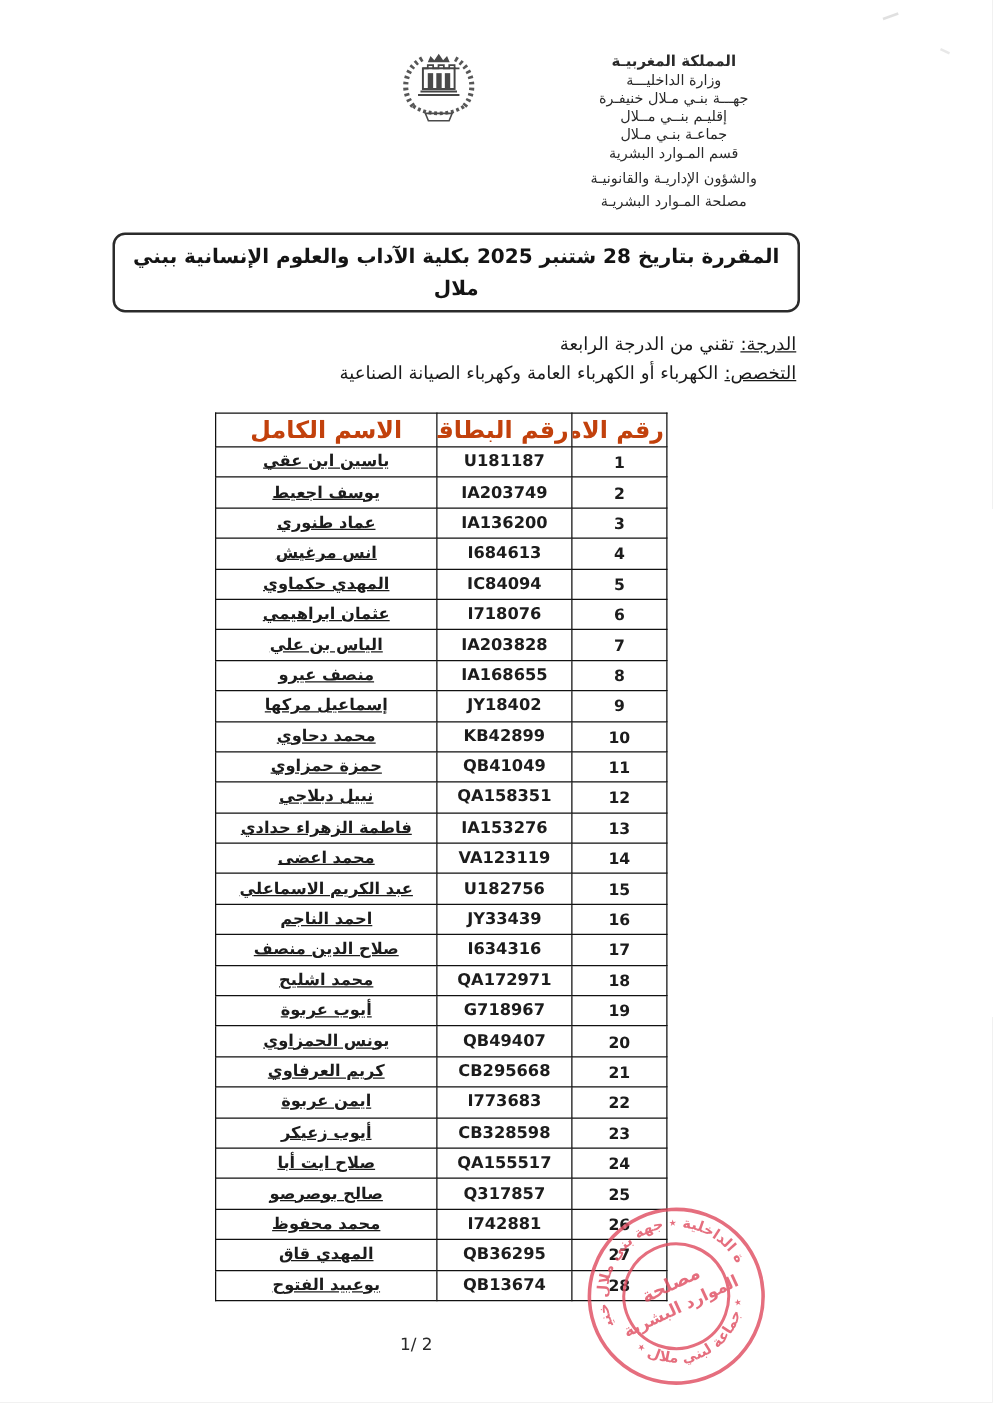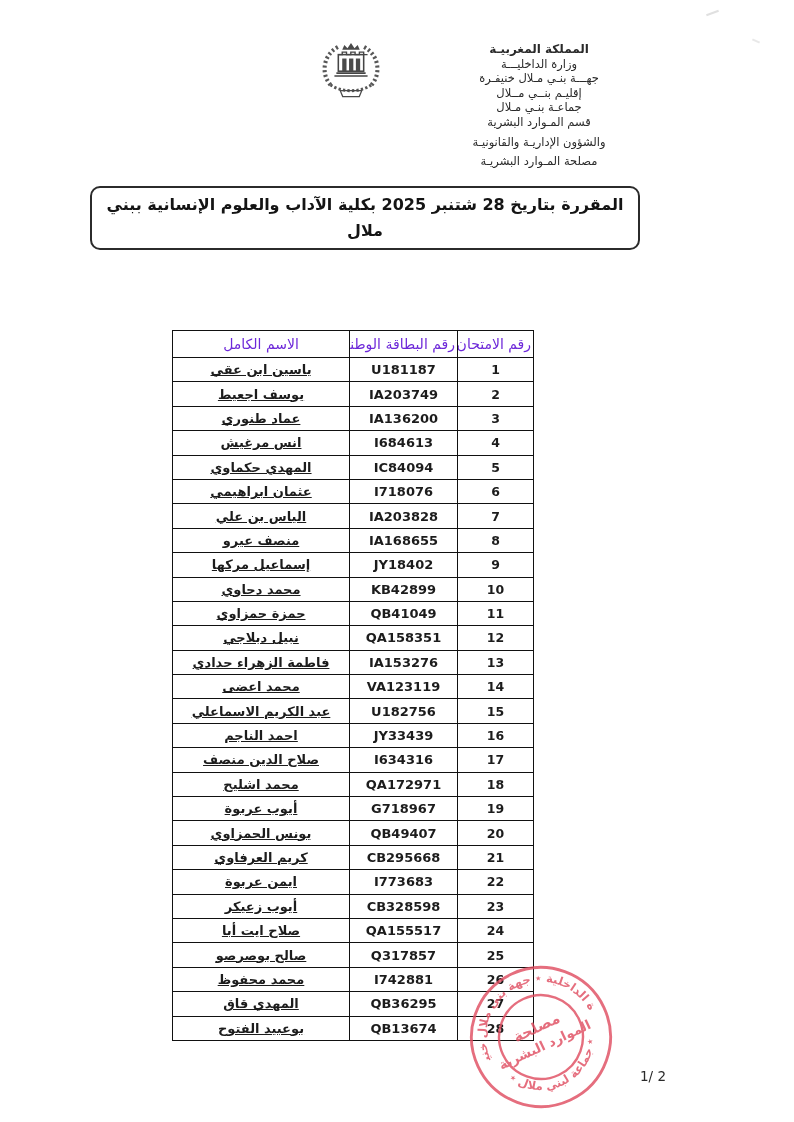--- a/index.html
+++ b/index.html
@@ -53,28 +53,28 @@
   table.cand col.c-exam{width:76px;}
   table.cand col.c-id{width:108px;}
   table.cand col.c-name{width:177px;}
   table.cand th,table.cand td{
     border:1.7px solid #111;
     text-align:center;vertical-align:middle;
     padding:0 2px;overflow:hidden;white-space:nowrap;
   }
   table.cand thead tr{height:27px;}
   table.cand tbody tr{height:24.4px;}
-  table.cand th{font-weight:normal;font-size:14px;color:#6d28d9;}
+  table.cand th{font-weight:bold;font-size:19px;color:#c2410c;}
   td.cell-exam{font-weight:bold;font-size:12.5px;}
   td.cell-id{font-weight:bold;font-size:13px;direction:ltr;}
   td.cell-name{font-weight:bold;font-size:13px;text-decoration:underline;}
   
   .page-num{
     position:absolute;left:0;top:1068px;width:666px;
-    text-align:right;font-size:13.5px;color:#2a2a2a;direction:ltr;
+    text-align:center;font-size:13.5px;color:#2a2a2a;direction:ltr;
   }
   
   .stamp{
     position:absolute;left:466px;top:962px;width:150px;height:150px;
     transform:rotate(-25deg);
     opacity:.82;
   }
   .stamp svg{width:100%;height:100%;}
 </style>
 </head>
@@ -115,20 +115,28 @@
     <div class="org-line">جماعـة بنـي مـلال</div>
     <div class="org-line">قسم المـوارد البشرية</div>
     <div class="org-line gap">والشؤون الإداريـة والقانونيـة</div>
     <div class="org-line gap underlined">مصلحة المـوارد البشريـة</div>
   </div>
 
   <div class="title-box">
     <div>المقررة بتاريخ 28 شتنبر 2025 بكلية الآداب والعلوم الإنسانية ببني ملال</div>
   </div>
 
+  <div class="meta-lines">
+    <div>
+      <span class="lbl">الدرجة:</span><span class="val">تقني من الدرجة الرابعة</span>
+    </div>
+    <div>
+      <span class="lbl">التخصص:</span><span class="val">الكهرباء أو الكهرباء العامة وكهرباء الصيانة الصناعية</span>
+    </div>
+  </div>
 
   <table class="cand">
     <colgroup>
         <col class="c-exam">
         <col class="c-id">
         <col class="c-name">
       </colgroup>
     <thead>
       <tr>
         <th>رقم الامتحان</th>

